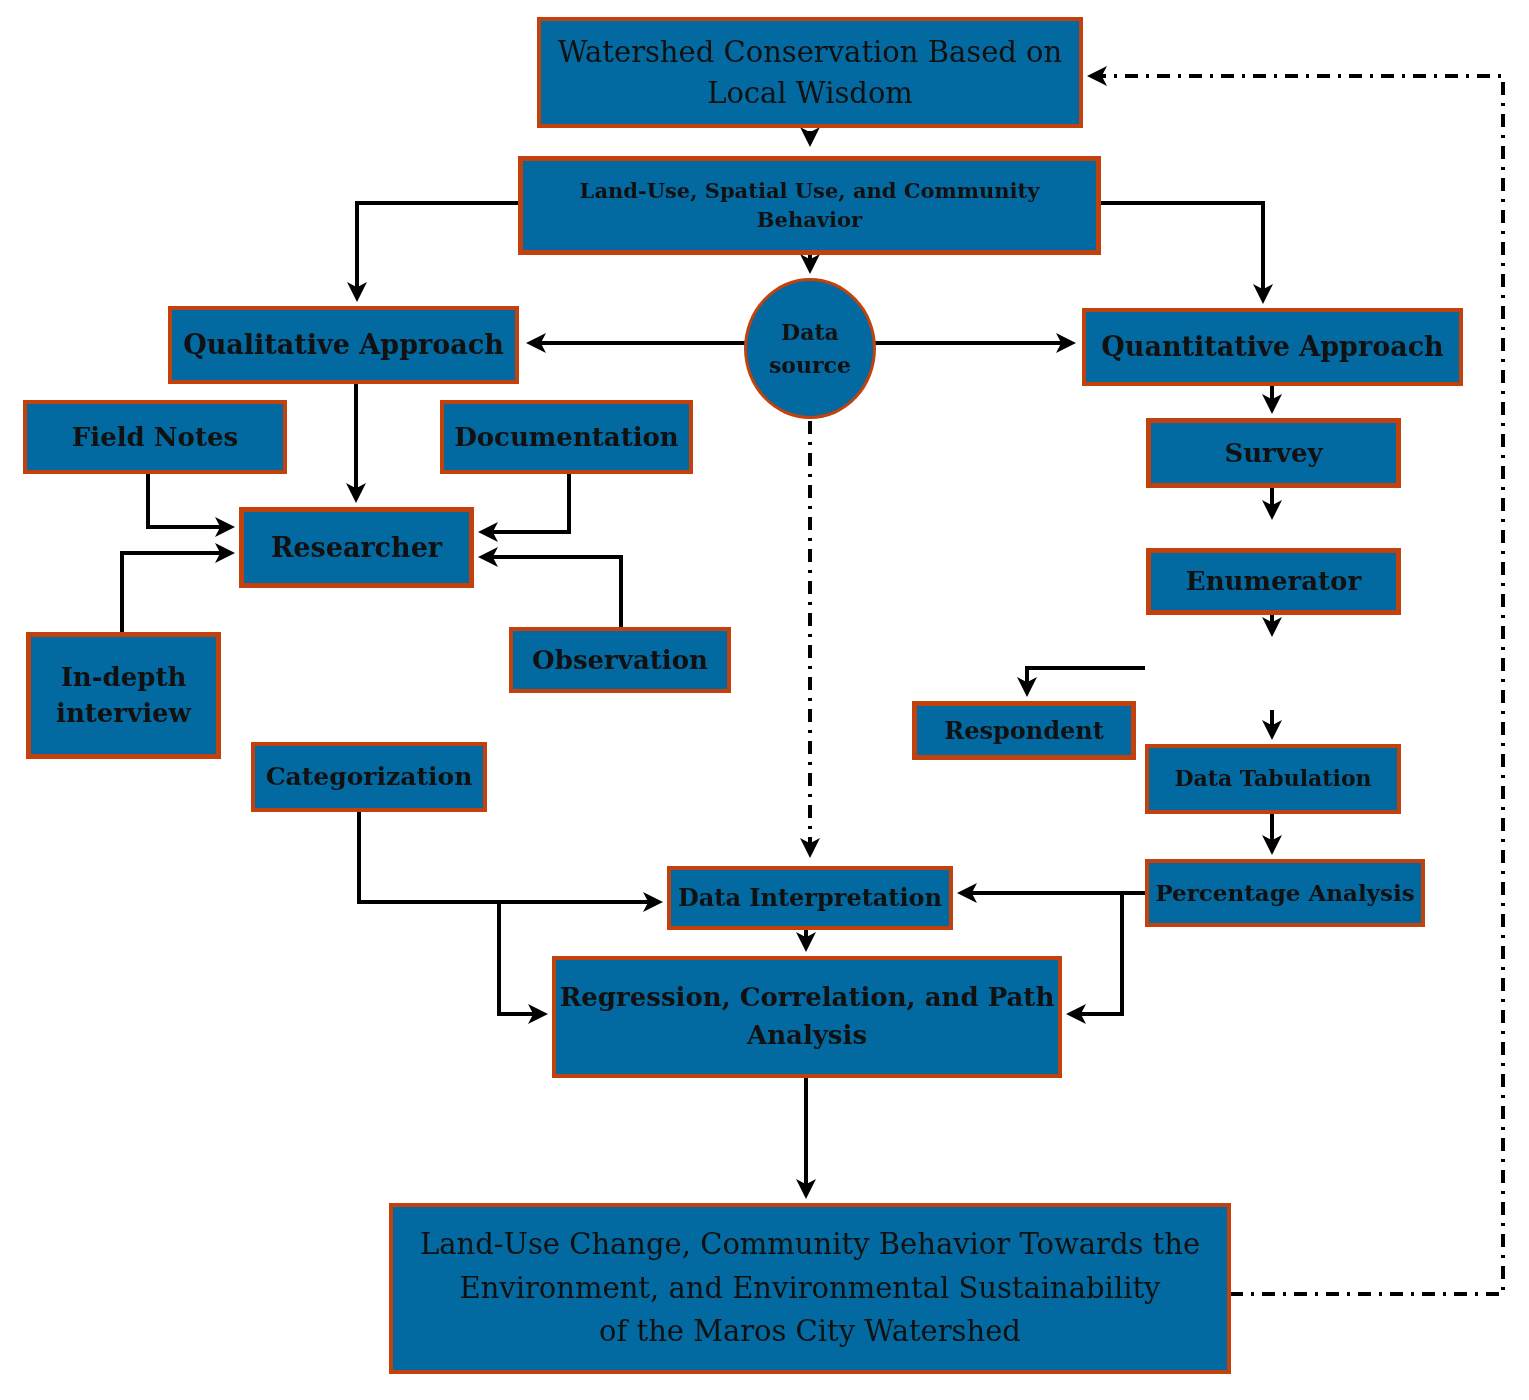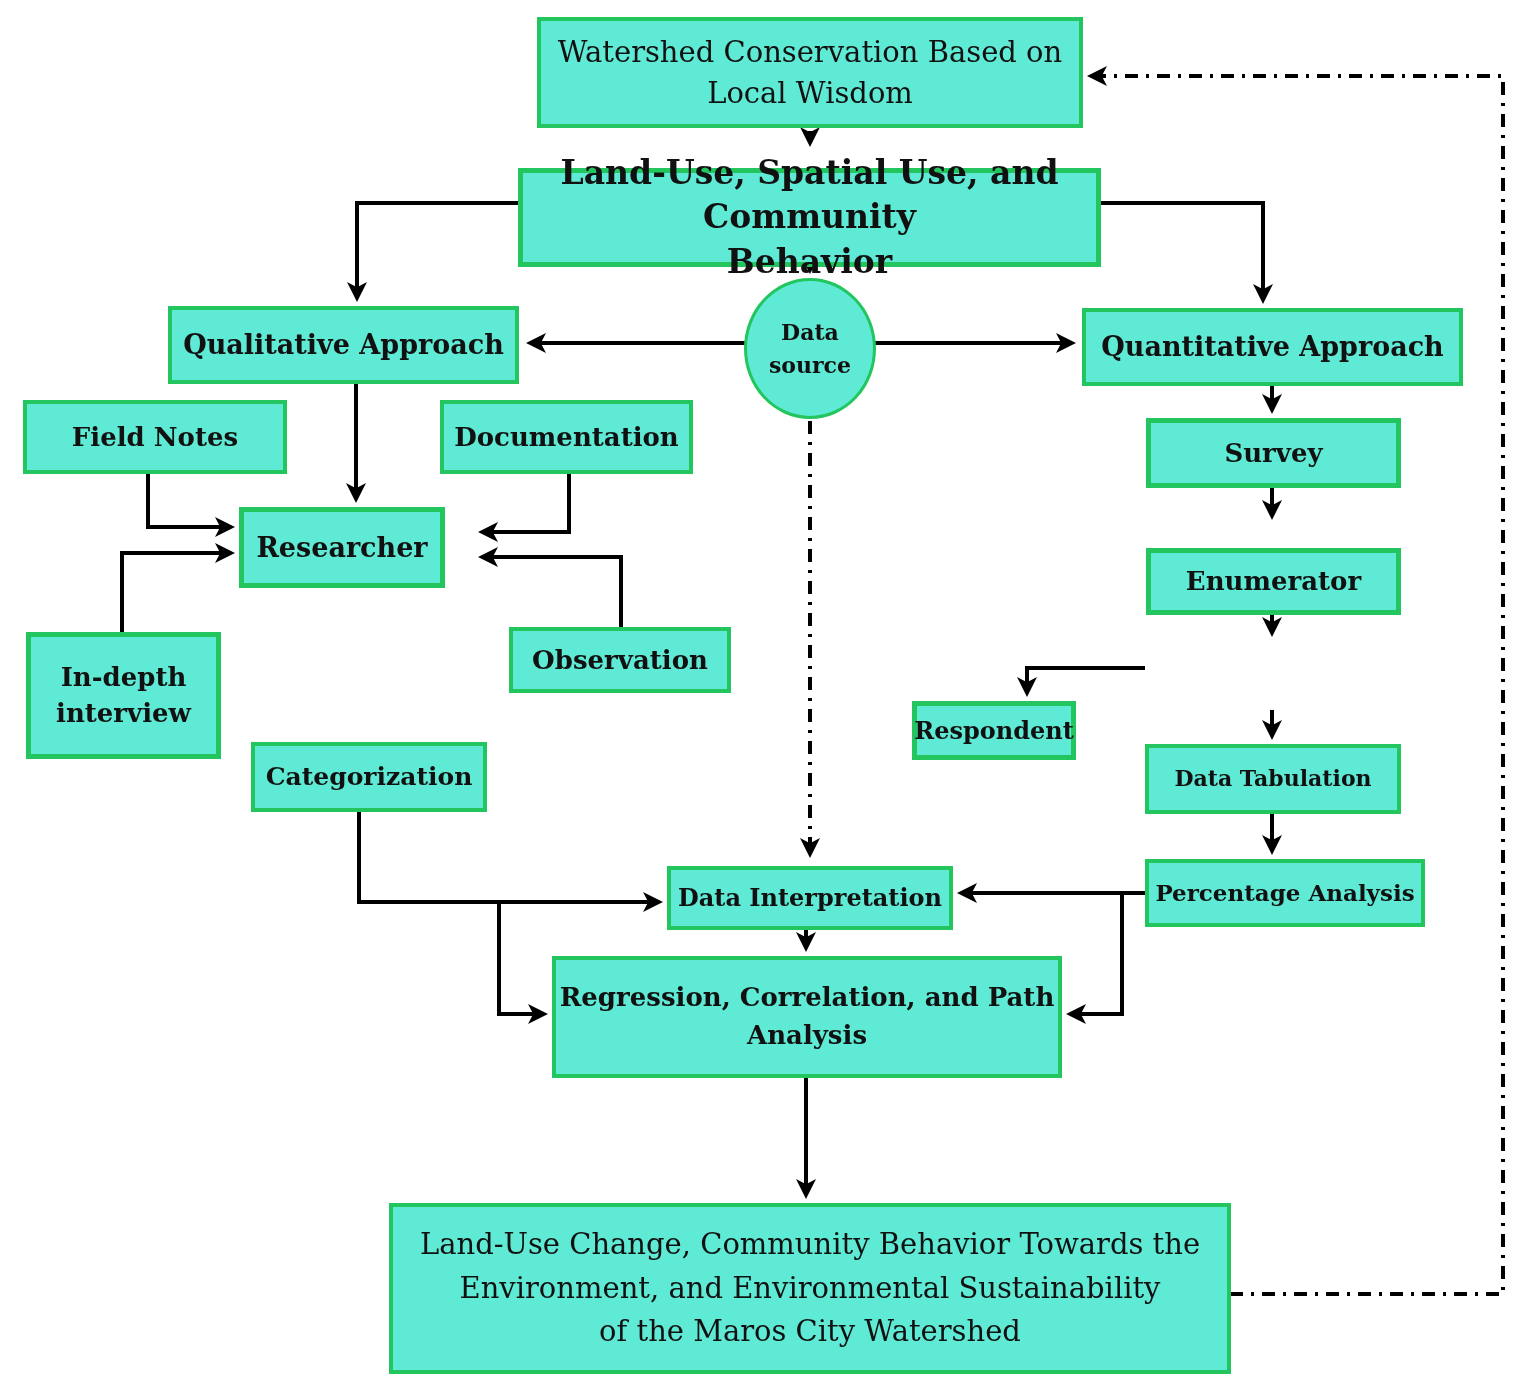--- a/index.html
+++ b/index.html
@@ -7,43 +7,43 @@
     position:relative;
     width:1529px;height:1400px;
     background:#ffffff;
     font-family:"DejaVu Serif","Liberation Serif",serif;
     overflow:hidden;
   }
   #wires{position:absolute;left:0;top:0;width:1529px;height:1400px;}
   .node{
     position:absolute;
     box-sizing:border-box;
-    border:4px solid #22c55e;
-    background:#5eead4;
+    border:4px solid #c2410c;
+    background:#0369a1;
     color:#111;
     display:flex;align-items:center;justify-content:center;
     text-align:center;
     white-space:pre-line;
     font-weight:bold;
     line-height:1.25;
   }
   #n-watershed{left:537px;top:17px;width:546px;height:111px;font-weight:normal;font-size:29px;line-height:1.4;}
-  #n-landuse{left:518px;top:168px;width:583px;height:99px;border-width:5px;font-size:33px;line-height:1.35;}
+  #n-landuse{left:518px;top:156px;width:583px;height:99px;border-width:5px;font-size:21px;line-height:1.35;}
   #n-qualitative{left:168px;top:306px;width:351px;height:78px;font-size:27px;}
   #n-quantitative{left:1082px;top:308px;width:381px;height:78px;font-size:27px;}
   #n-datasource{left:744px;top:278px;width:132px;height:141px;border-radius:50%;border-width:3px;font-size:22px;line-height:1.5;}
   #n-fieldnotes{left:23px;top:400px;width:264px;height:74px;font-size:26px;}
   #n-documentation{left:440px;top:400px;width:253px;height:74px;font-size:26px;}
-  #n-researcher{left:239px;top:507px;width:206px;height:81px;border-width:5px;font-size:27px;}
+  #n-researcher{left:239px;top:507px;width:235px;height:81px;border-width:5px;font-size:27px;}
   #n-indepth{left:26px;top:632px;width:195px;height:127px;border-width:5px;font-size:26px;line-height:1.35;}
   #n-observation{left:509px;top:627px;width:222px;height:66px;font-size:26px;}
   #n-survey{left:1146px;top:418px;width:255px;height:70px;border-width:5px;font-size:26px;}
   #n-enumerator{left:1146px;top:524px;width:255px;height:67px;border-width:5px;font-size:26px;margin-top:24px;}
   #n-questionnaire{left:1145px;top:641px;width:256px;height:69px;border-width:5px;font-size:26px;}
-  #n-respondent{left:912px;top:701px;width:164px;height:59px;border-width:5px;font-size:24px;}
+  #n-respondent{left:912px;top:701px;width:224px;height:59px;border-width:5px;font-size:24px;}
   #n-datatabulation{left:1145px;top:744px;width:256px;height:70px;font-size:22px;}
   #n-percentage{left:1145px;top:859px;width:280px;height:68px;font-size:23px;}
   #n-categorization{left:242px;top:742px;width:236px;height:70px;font-size:25px;margin-left:9px;}
   #n-datainterpretation{left:667px;top:866px;width:286px;height:64px;font-size:24px;}
   #n-regression{left:552px;top:956px;width:510px;height:122px;font-size:26px;line-height:1.45;}
   #n-outcome{left:389px;top:1203px;width:842px;height:171px;font-weight:normal;font-size:29px;line-height:1.5;}
   .wire{fill:none;stroke:#000;stroke-width:4;}
   .wire-dashdot{stroke-dasharray:13 8 3 8;}
 </style>
 </head>

